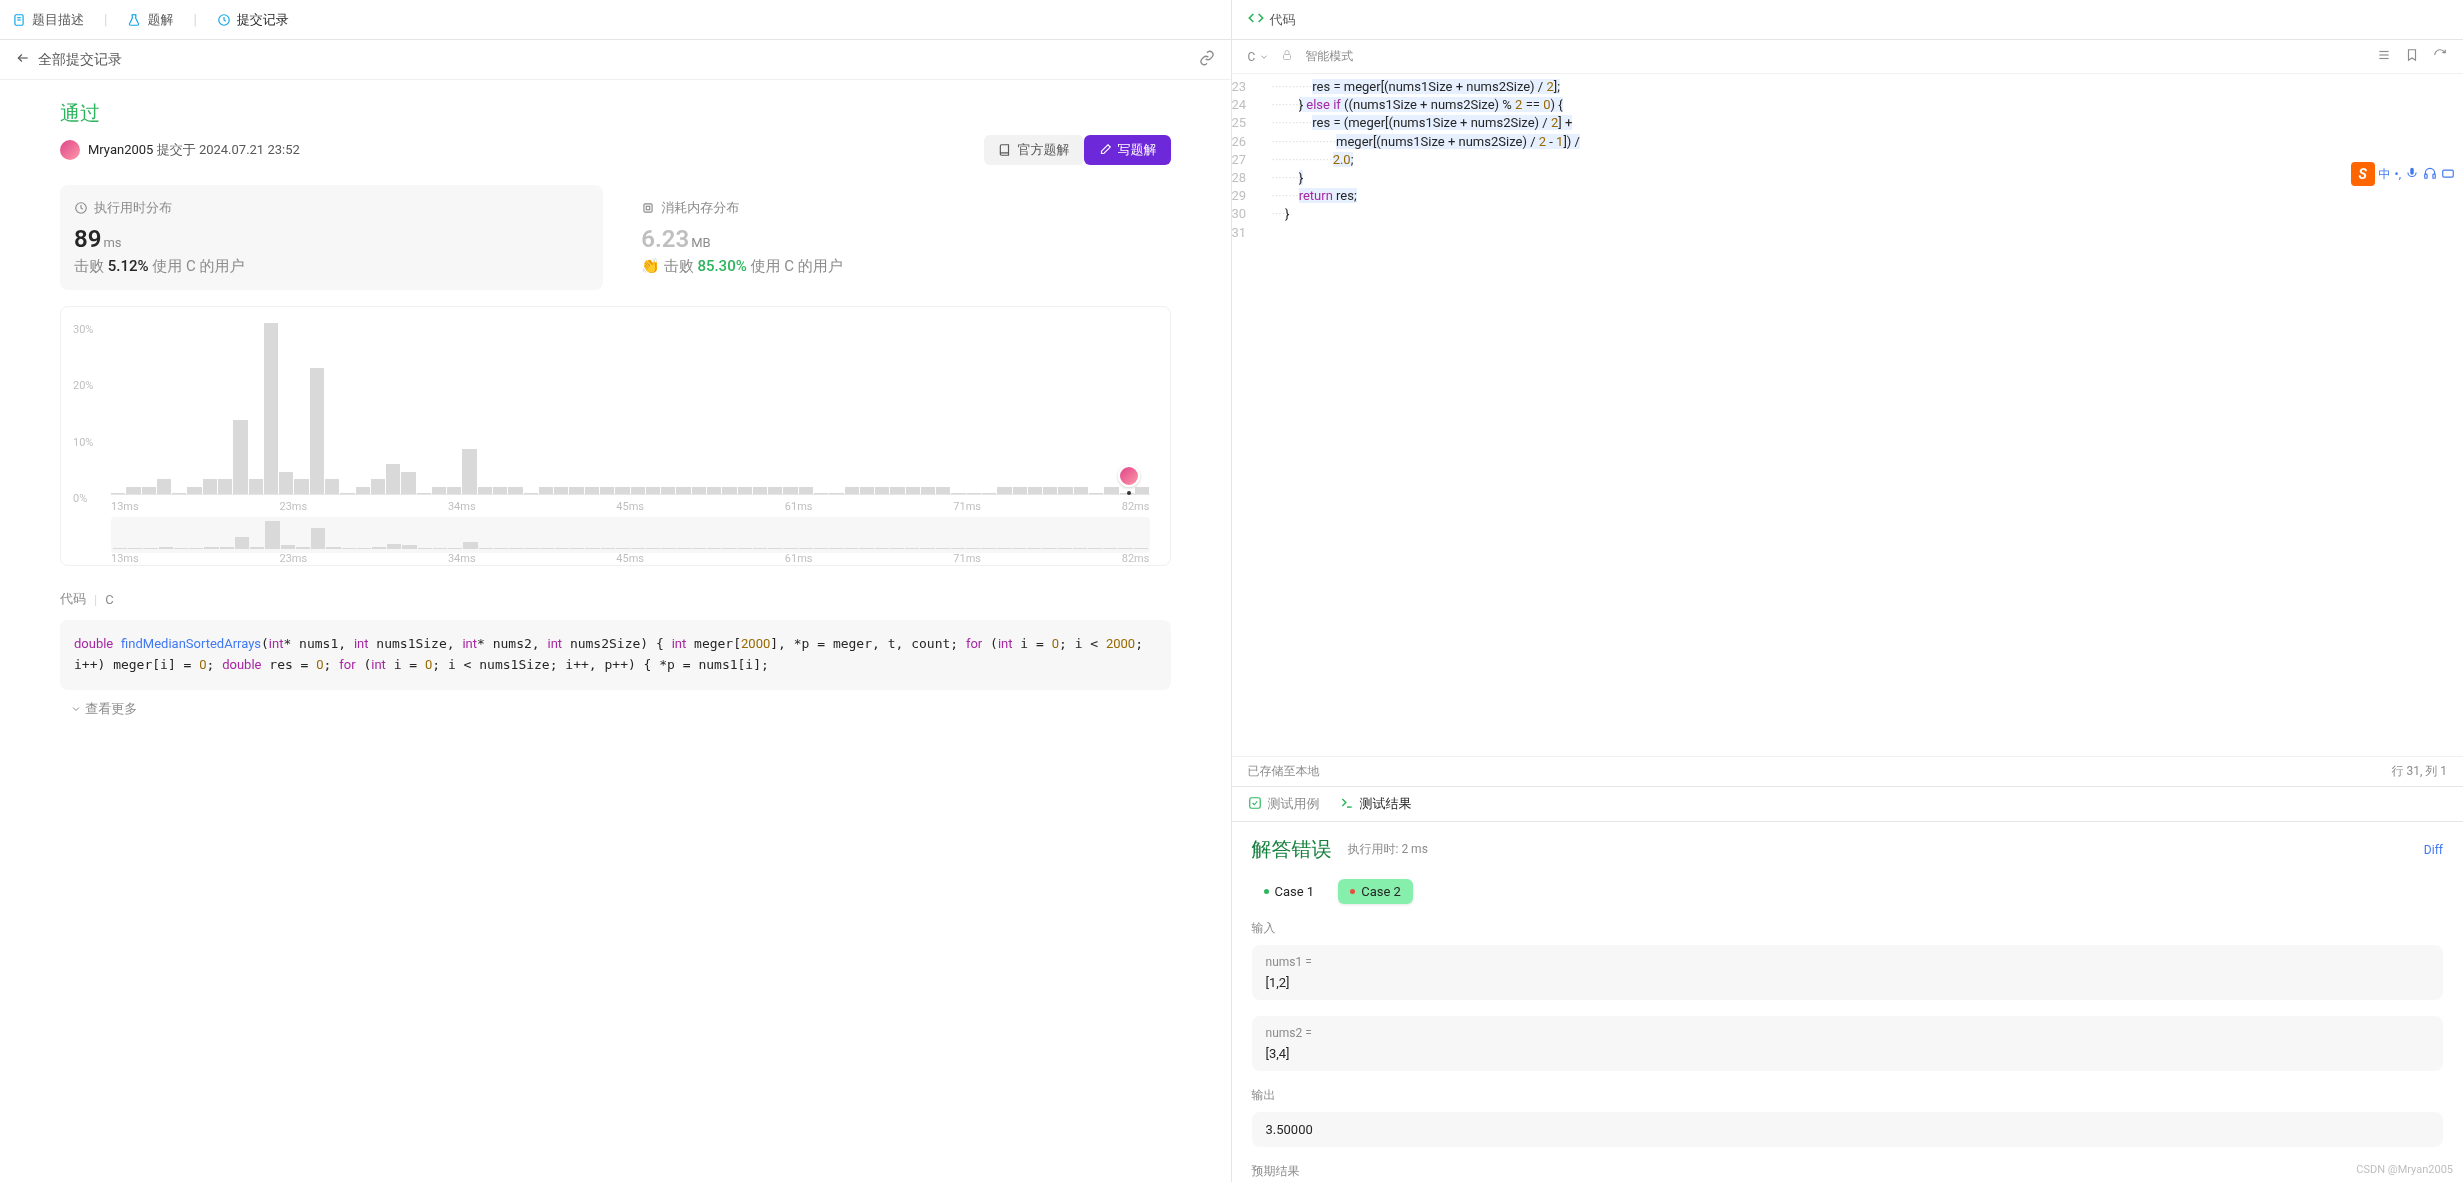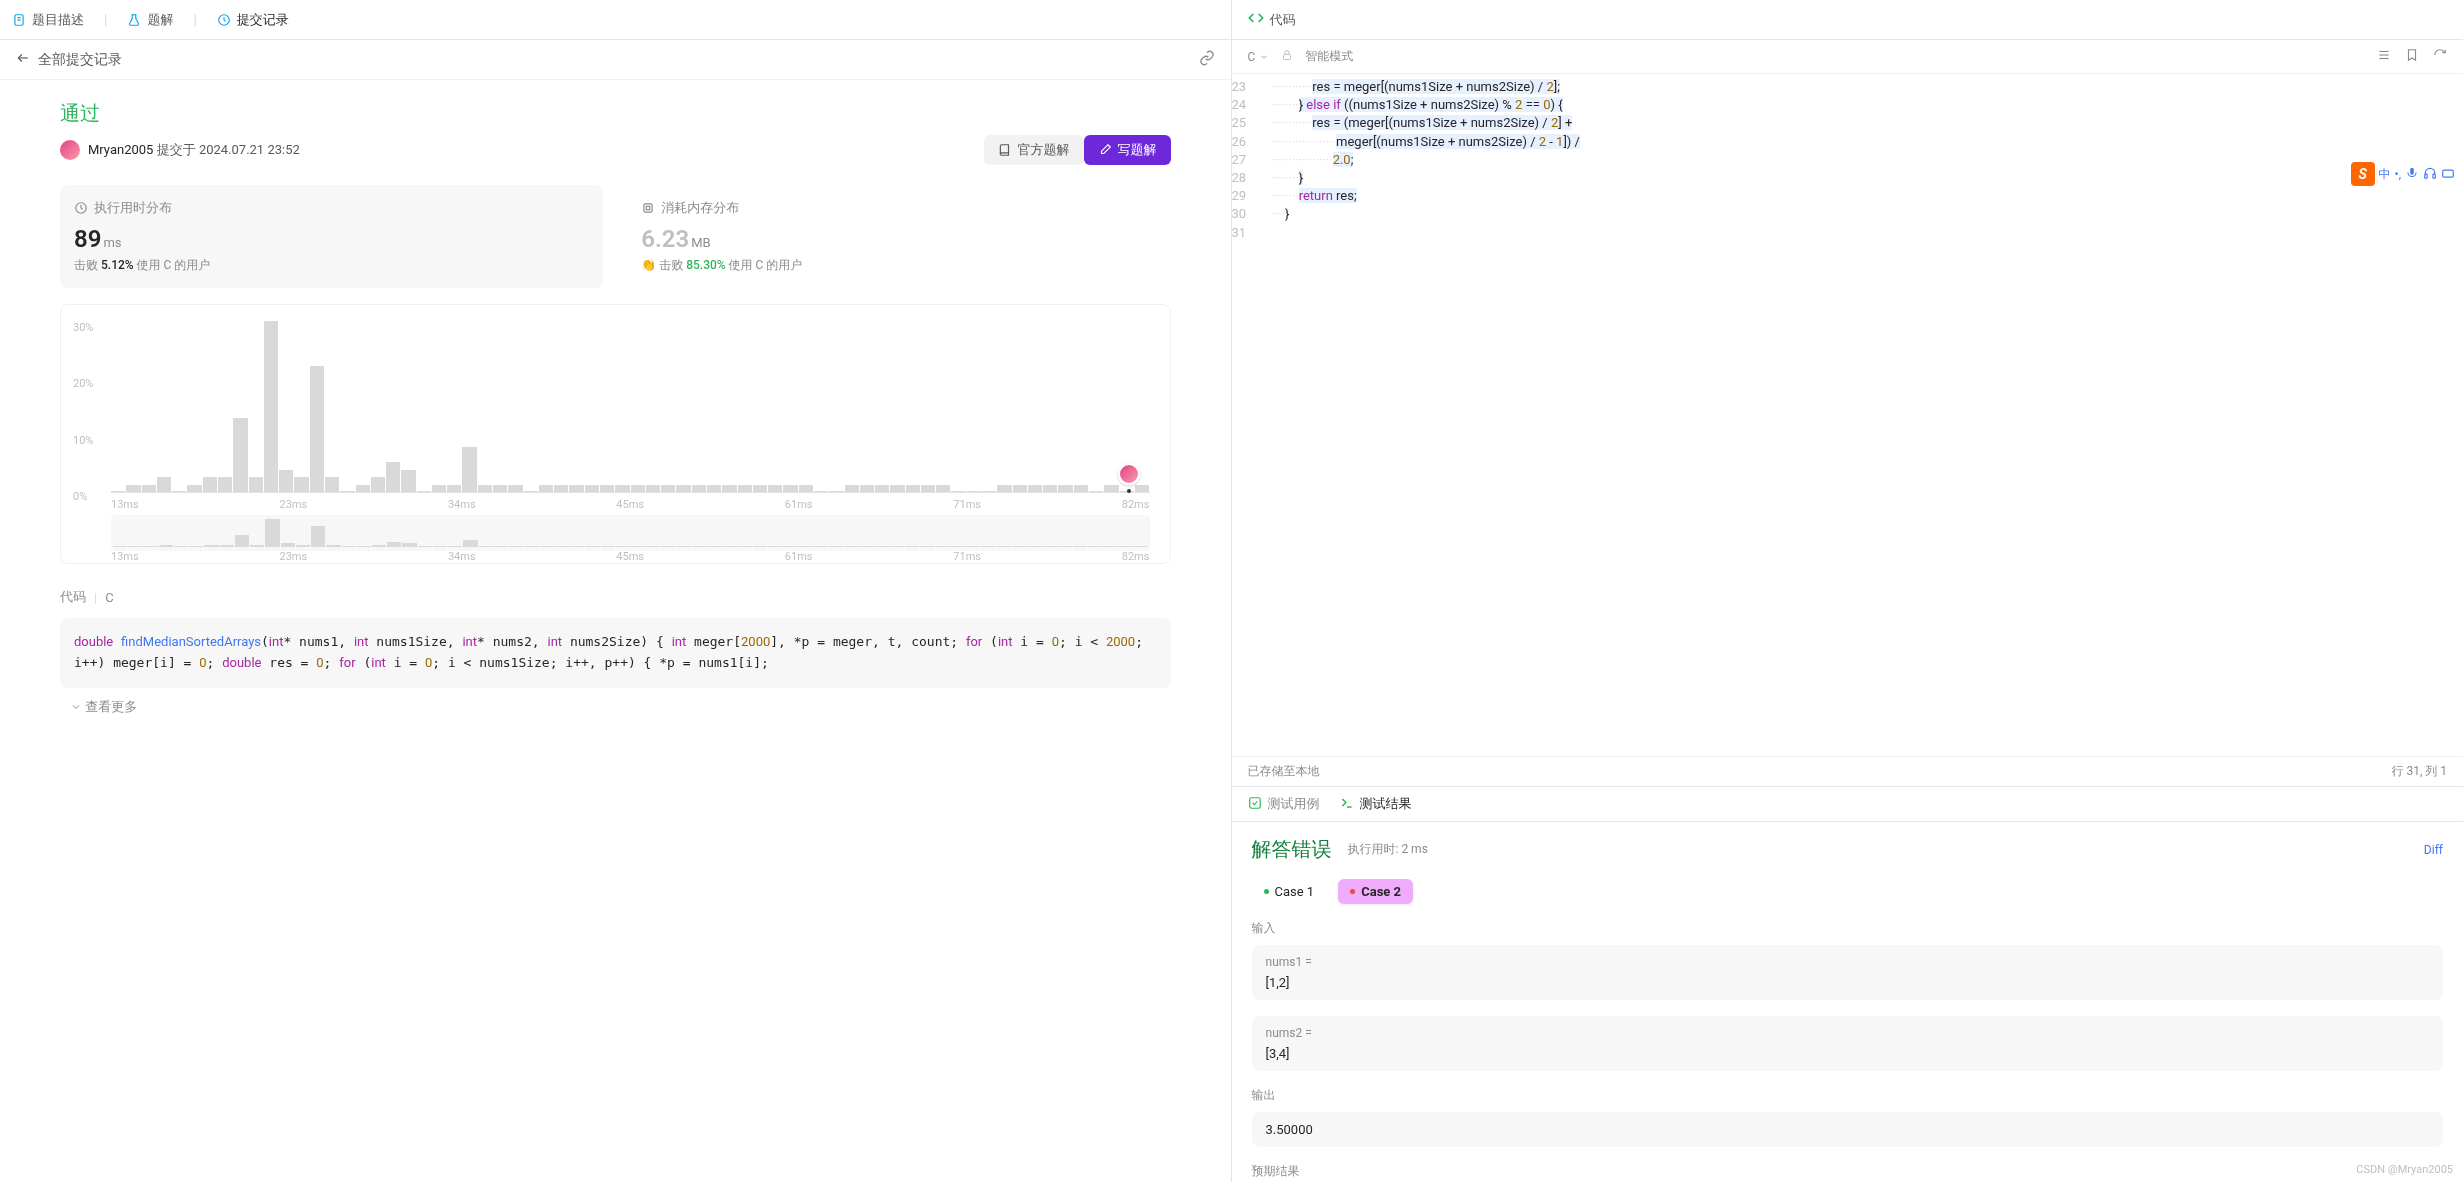--- a/index.html
+++ b/index.html
@@ -25,21 +25,21 @@
 .btn{display:inline-flex;align-items:center;gap:6px;padding:6px 14px;border-radius:6px;border:none;font-size:13px;cursor:pointer}
 .btn-ghost{background:#f2f2f2;color:#595959}
 .btn-primary{background:#6d28d9;color:#fff}
 .stats-row{display:flex;gap:24px;margin-bottom:16px}
 .stat-card{flex:1;padding:14px;border-radius:8px}
 .stat-card.active{background:#f7f7f7}
 .stat-title{display:flex;align-items:center;gap:6px;color:#8c8c8c;font-size:13px;margin-bottom:8px}
 .stat-value{font-size:24px;font-weight:600;color:#262626}
 .stat-value.muted{color:#bfbfbf}
 .stat-unit{font-size:13px;color:#8c8c8c;margin-left:2px}
-.stat-beats{font-size:12px;color:#8c8c8c;margin-top:4px}
+.stat-beats{font-size:15px;color:#8c8c8c;margin-top:4px}
 .beats-pct{color:#262626;font-weight:500}
 .beats-pct.green{color:#2db55d}
 .chart-wrap{border:1px solid #f0f0f0;border-radius:8px;padding:4px;margin-bottom:24px;height:260px;position:relative}
 .ylabels{position:absolute;left:12px;top:16px;bottom:60px;display:flex;flex-direction:column;justify-content:space-between;font-size:11px;color:#bfbfbf}
 .chart-area{position:absolute;left:50px;right:20px;top:16px;bottom:70px;border-bottom:1px solid #e5e5e5}
 .chart-bars{display:flex;align-items:flex-end;height:100%;gap:1px}
 .bar{flex:1;background:#d9d9d9;min-height:1px}
 .xlabels{position:absolute;left:50px;right:20px;bottom:52px;display:flex;justify-content:space-between;font-size:11px;color:#bfbfbf}
 .chart-mini{position:absolute;left:50px;right:20px;bottom:12px;height:36px;background:#f7f7f7;border-radius:4px;display:flex;align-items:flex-end;padding:4px 2px;gap:1px}
 .mini-bar{flex:1;background:#d9d9d9;min-height:1px}
@@ -76,21 +76,21 @@
 .result-tab.active{color:#262626;font-weight:500}
 .check-icon{color:#2db55d}
 .terminal-icon{color:#2db55d}
 .results-body{padding:14px 20px;overflow-y:auto;flex:1;max-height:360px}
 .result-header{display:flex;align-items:center;gap:16px;margin-bottom:16px}
 .result-error{color:#15803d;font-size:20px;font-weight:500}
 .result-time{color:#8c8c8c;font-size:12px}
 .diff-link{margin-left:auto;color:#4078f2;font-size:12px;cursor:pointer}
 .case-tabs{display:flex;gap:12px;margin-bottom:16px}
 .case-tab{display:flex;align-items:center;gap:6px;padding:5px 12px;border-radius:6px;font-size:13px;cursor:pointer}
-.case-tab.active{background:#f0abfc;box-shadow:0 1px 3px rgba(0,0,0,.1);font-weight:700}
+.case-tab.active{background:#86efac;box-shadow:0 1px 3px rgba(0,0,0,.1);font-weight:400}
 .dot{width:5px;height:5px;border-radius:50%}
 .dot.green{background:#2db55d}
 .dot.red{background:#e74c3c}
 .io-label{color:#8c8c8c;font-size:12px;margin-bottom:8px}
 .io-box{background:#f7f7f7;border-radius:8px;padding:10px 14px;font-family:Consolas,Monaco,monospace;font-size:13px;margin-bottom:16px}
 .io-key{color:#8c8c8c;font-size:12px;margin-bottom:6px}
 .io-val{color:#262626}
 .floating-tools{position:fixed;right:6px;top:160px;display:flex;gap:4px;align-items:center;background:#fff;padding:2px;z-index:100}
 .ft-logo{width:24px;height:24px;background:#f60;border-radius:4px;display:flex;align-items:center;justify-content:center;color:#fff;font-weight:bold;font-style:italic}
 .ft-item{color:#4078f2;font-size:12px;cursor:pointer}

